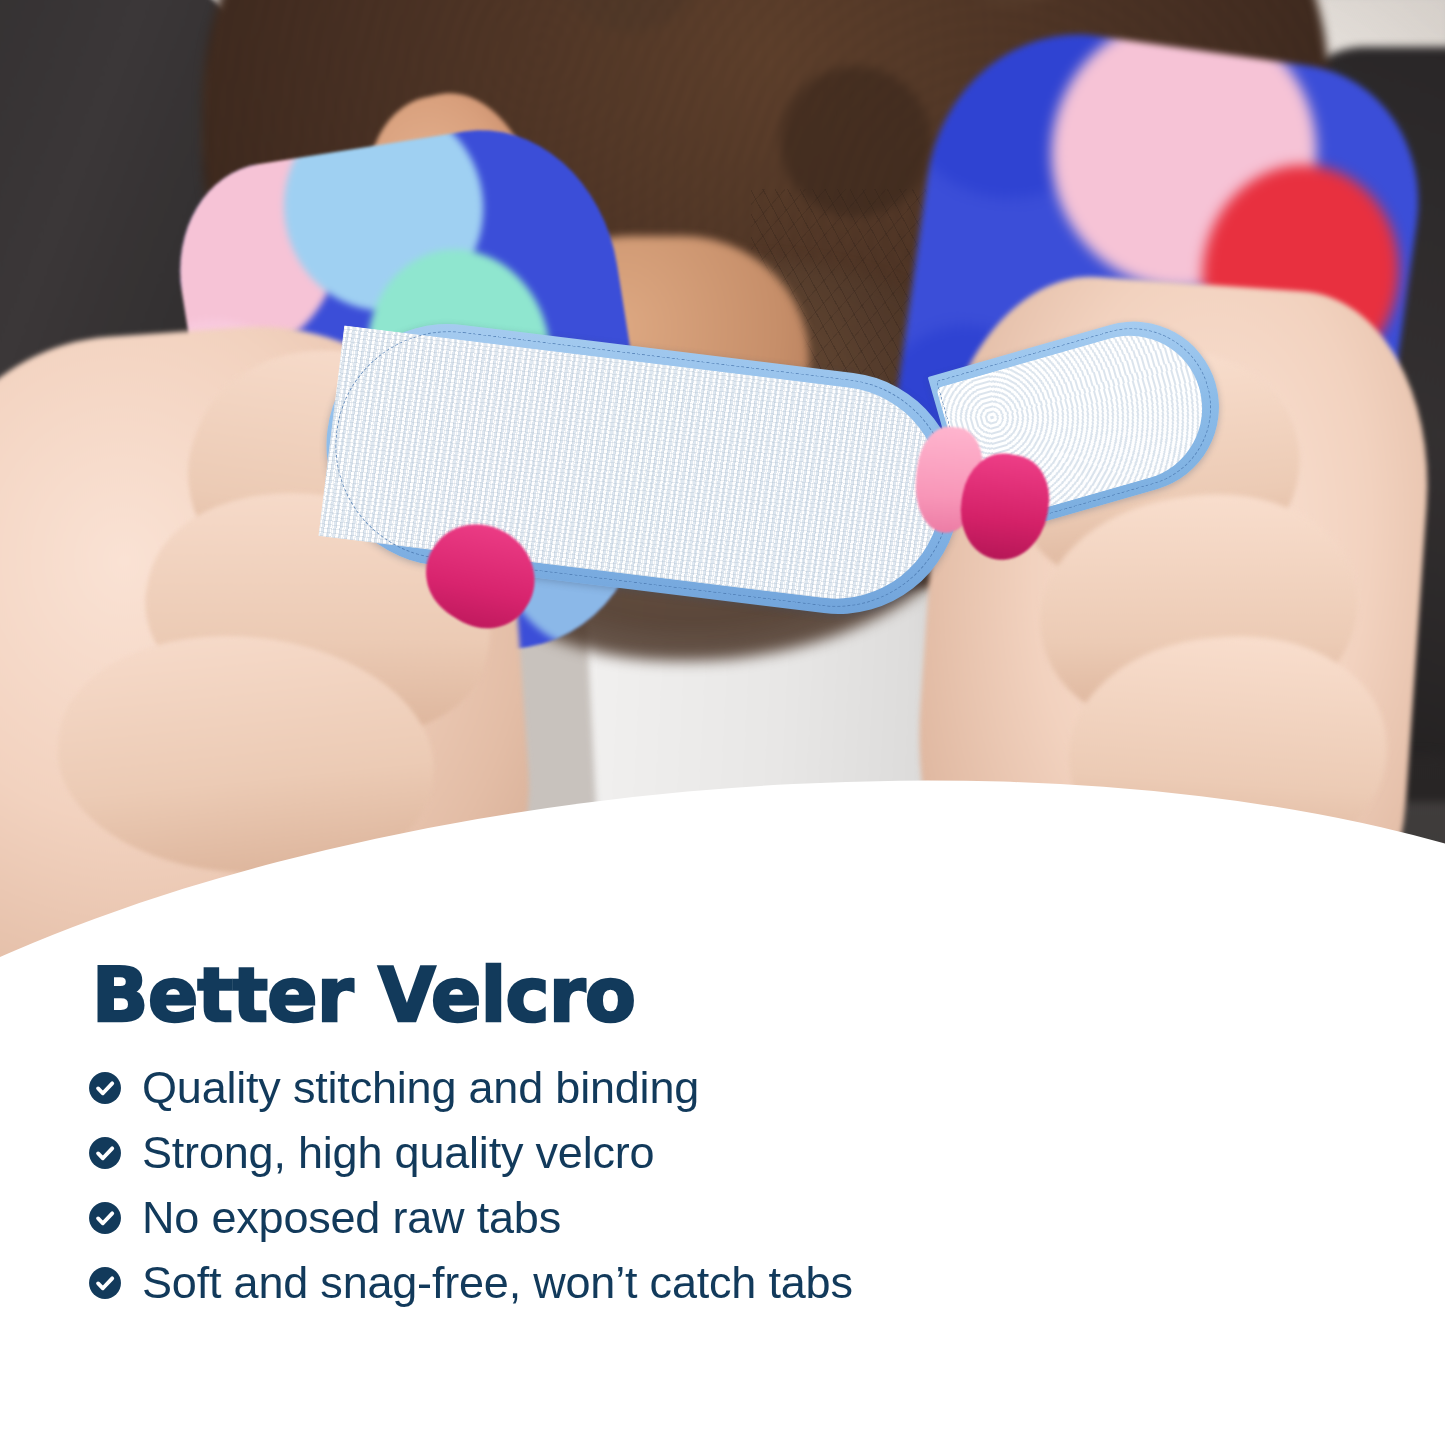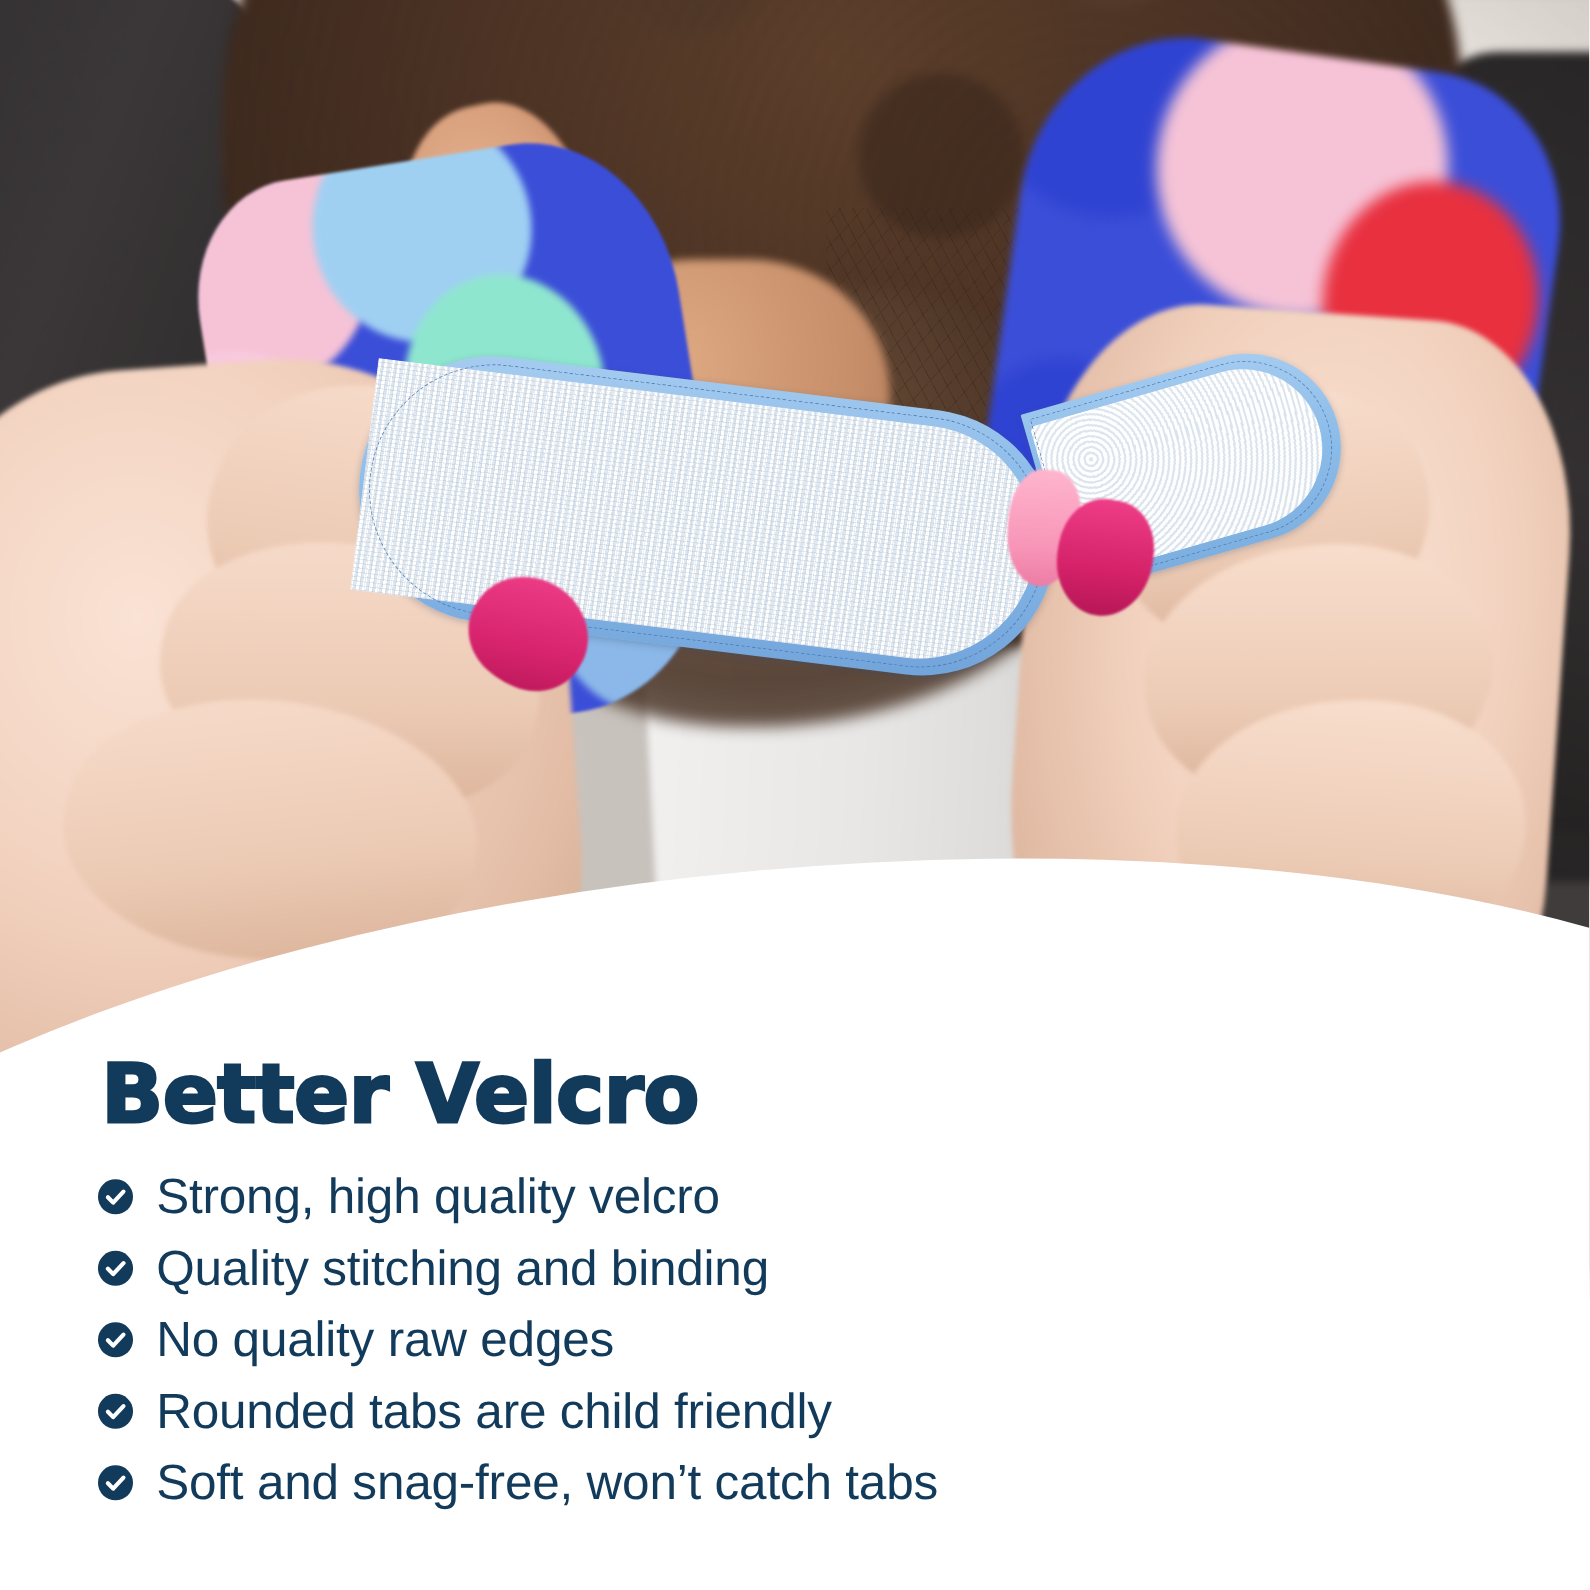--- a/index.html
+++ b/index.html
@@ -497,46 +497,39 @@
 
     <div class="headline">Better Velcro</div>
 
     <div class="bullets">
 
       <div class="bullet">
         <svg class="check-icon" viewBox="0 0 32 32">
           <circle cx="16" cy="16" r="15" fill="#123a5b"></circle>
           <path d="M9.5 16.4 L14 21 L22.8 11.6" fill="none" stroke="#ffffff" stroke-width="3.6" stroke-linecap="round" stroke-linejoin="round"></path>
         </svg>
-        <span class="bullet-label">Strong, high quality velcro</span>
+        <span class="bullet-label">Quality stitching and binding</span>
       </div>
 
       <div class="bullet">
         <svg class="check-icon" viewBox="0 0 32 32">
           <circle cx="16" cy="16" r="15" fill="#123a5b"></circle>
           <path d="M9.5 16.4 L14 21 L22.8 11.6" fill="none" stroke="#ffffff" stroke-width="3.6" stroke-linecap="round" stroke-linejoin="round"></path>
         </svg>
-        <span class="bullet-label">Quality stitching and binding</span>
+        <span class="bullet-label">Strong, high quality velcro</span>
       </div>
 
       <div class="bullet">
         <svg class="check-icon" viewBox="0 0 32 32">
           <circle cx="16" cy="16" r="15" fill="#123a5b"></circle>
           <path d="M9.5 16.4 L14 21 L22.8 11.6" fill="none" stroke="#ffffff" stroke-width="3.6" stroke-linecap="round" stroke-linejoin="round"></path>
         </svg>
-        <span class="bullet-label">No quality raw edges</span>
+        <span class="bullet-label">No exposed raw tabs</span>
       </div>
 
-      <div class="bullet">
-        <svg class="check-icon" viewBox="0 0 32 32">
-          <circle cx="16" cy="16" r="15" fill="#123a5b"></circle>
-          <path d="M9.5 16.4 L14 21 L22.8 11.6" fill="none" stroke="#ffffff" stroke-width="3.6" stroke-linecap="round" stroke-linejoin="round"></path>
-        </svg>
-        <span class="bullet-label">Rounded tabs are child friendly</span>
-      </div>
 
       <div class="bullet">
         <svg class="check-icon" viewBox="0 0 32 32">
           <circle cx="16" cy="16" r="15" fill="#123a5b"></circle>
           <path d="M9.5 16.4 L14 21 L22.8 11.6" fill="none" stroke="#ffffff" stroke-width="3.6" stroke-linecap="round" stroke-linejoin="round"></path>
         </svg>
         <span class="bullet-label">Soft and snag-free, won’t catch tabs</span>
       </div>
 
     </div>

